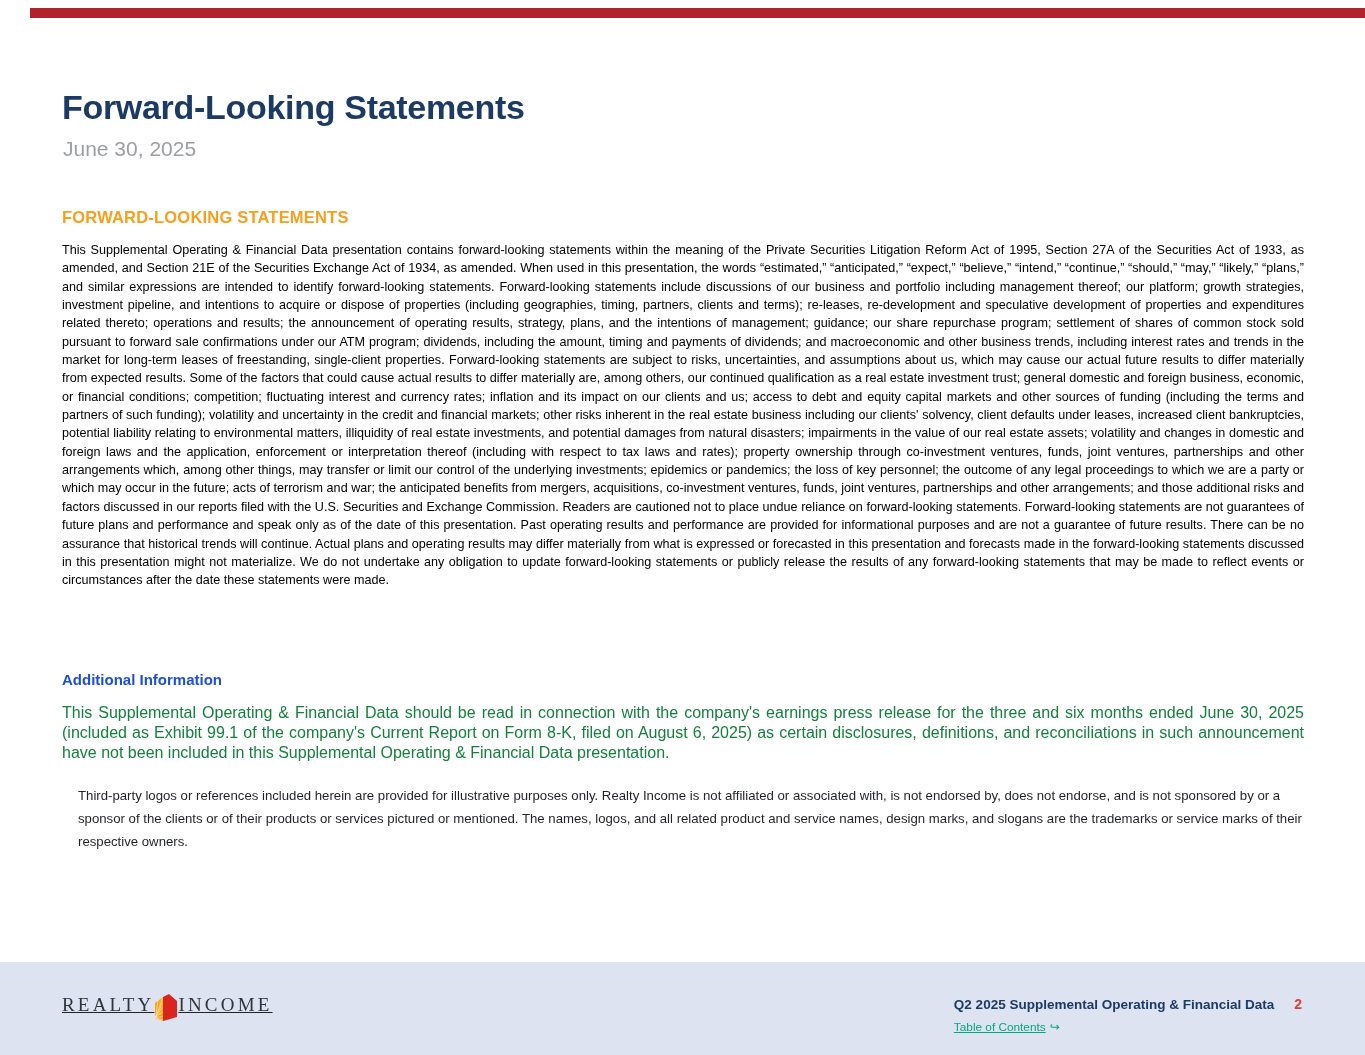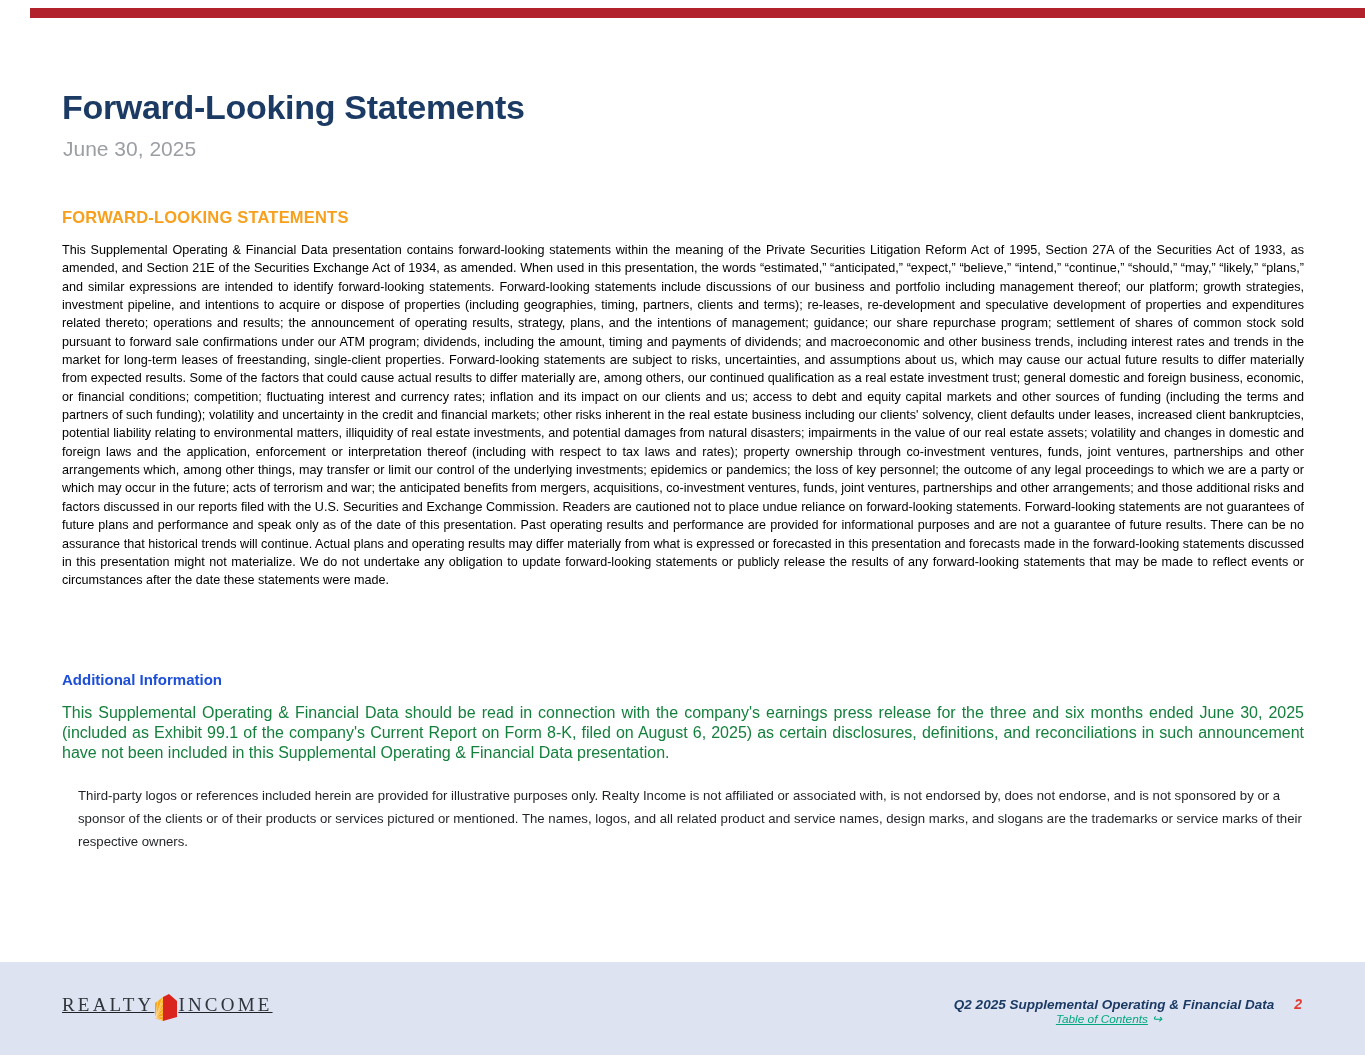--- a/index.html
+++ b/index.html
@@ -44,26 +44,26 @@
   }
   .logo{
     position:absolute;left:62px;top:32px;display:flex;text-decoration:underline;
   }
   .logo-word{
     font-family:"Liberation Serif", serif;font-size:19px;color:#2F353B;
     letter-spacing:3.2px;font-weight:500;
   }
   .logo-icon{display:block;}
   .footer-right{
-    position:absolute;right:63px;top:34px;text-align:center;font-style:italic;
+    position:absolute;right:63px;top:34px;text-align:left;
   }
   .footer-line1{display:flex;align-items:baseline;gap:20px;justify-content:flex-end;}
   .doc-title{font-size:13.5px;font-weight:bold;color:#1B3A64;}
   .page-number{font-size:14px;font-weight:bold;color:#E23C34;}
-  .toc-row{margin-right:38px;font-size:11.8px;color:#00A87E;}
+  .toc-row{margin-top:8px;margin-right:38px;font-size:11.8px;color:#00A87E;}
   .toc-link{color:#00A87E;text-decoration:underline;cursor:pointer;}
   .toc-arrow{text-decoration:none;margin-left:4px;font-size:12px;}
 </style>
 </head>
 <body>
 
 <div class="top-bar"></div>
 
 <div class="content">
   <div class="page-title">Forward-Looking Statements</div>

